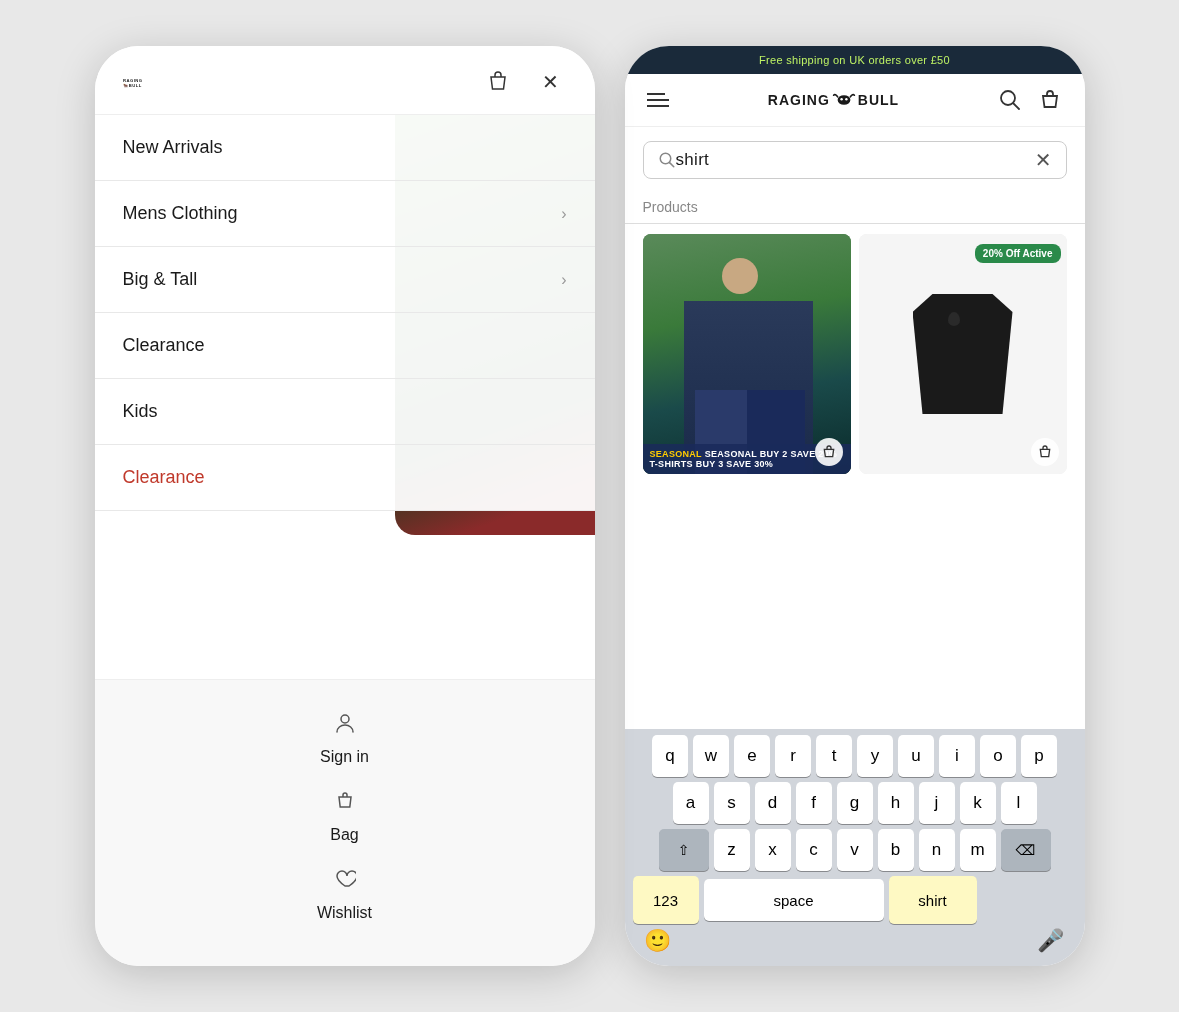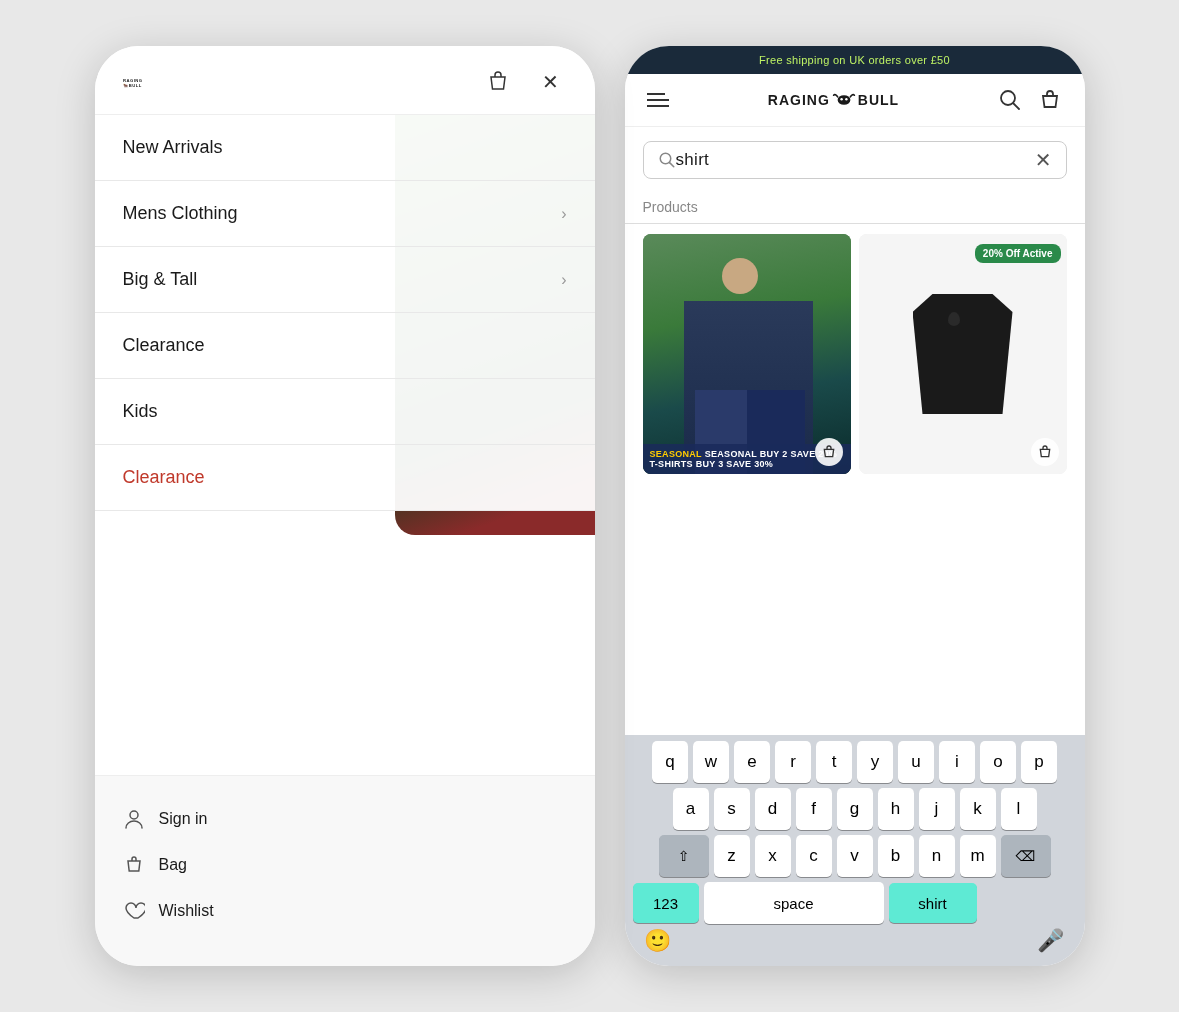--- a/index.html
+++ b/index.html
@@ -101,20 +101,21 @@
       border-top: 1px solid #eee;
       background: #f8f8f8;
     }
 
     .bottom-nav-item {
       display: flex;
       align-items: center;
       gap: 14px;
       padding: 12px 0;
       cursor: pointer;
+      flex-direction: column;
     }
 
     .bottom-nav-label {
       font-size: 16px;
       color: #1a1a1a;
     }
 
     
     .phone-right {
       width: 460px;
@@ -328,23 +329,23 @@
     }
 
     .keyboard-bottom-row {
       display: flex;
       gap: 5px;
       padding: 0 4px;
       align-items: center;
     }
 
     .key-bottom-dark {
-      background: #5eead4;
+      background: #fef9c3;
       border-radius: 5px;
-      height: 40px;
+      height: 48px;
       display: flex;
       align-items: center;
       justify-content: center;
       font-size: 15px;
       cursor: pointer;
       box-shadow: 0 1px 0 rgba(0,0,0,0.35);
       color: #000;
       font-weight: 500;
     }
 

